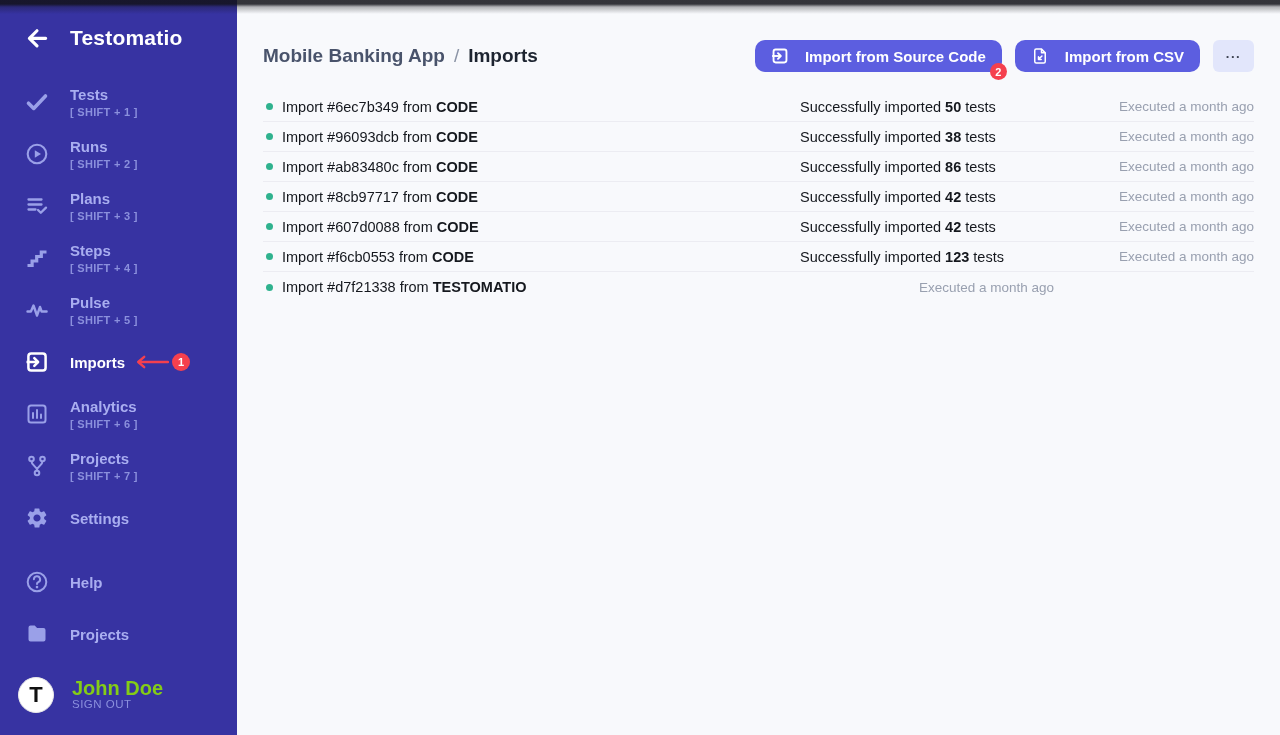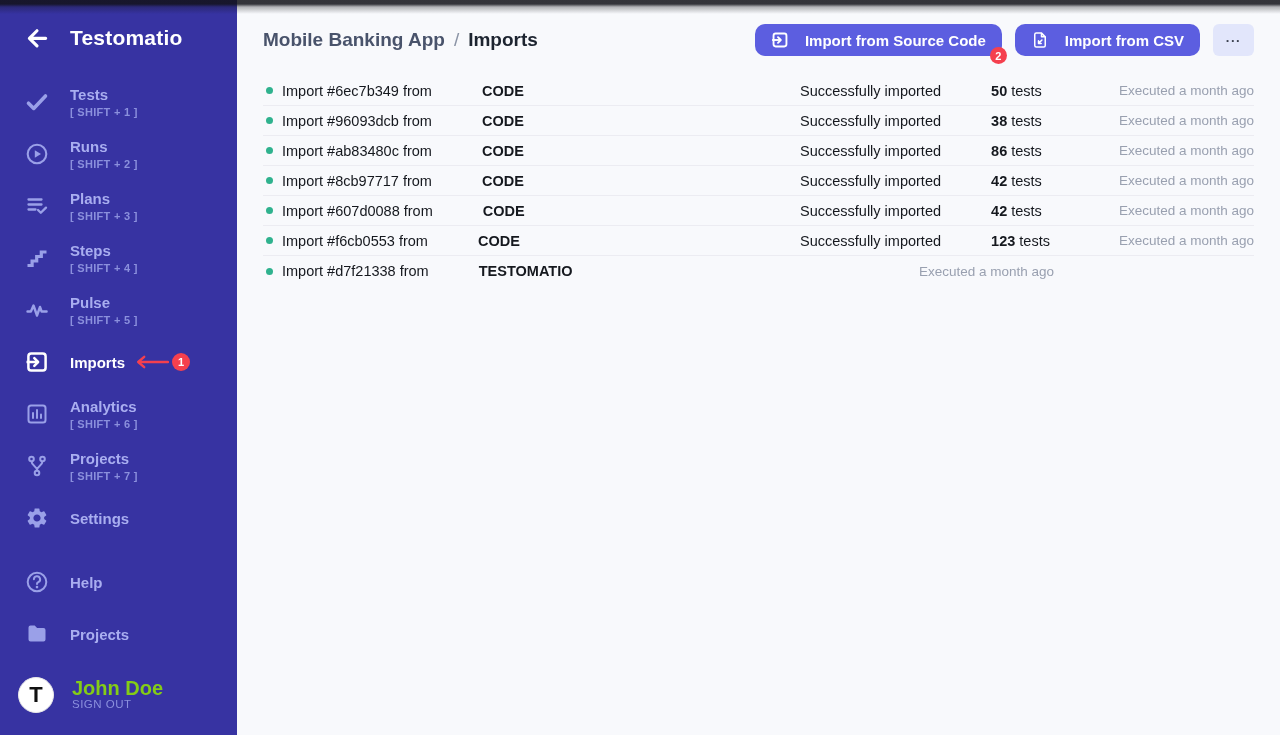--- a/index.html
+++ b/index.html
@@ -30,40 +30,40 @@
   .nav-badge { width:18px; height:18px; border-radius:50%; background:var(--badge-red,#f5404e); color:#fff; font-size:11px; font-weight:700; display:flex; align-items:center; justify-content:center; }
 
   .sidebar-footer { margin-top:12px; }
   .sidebar-spacer { flex:1; }
   .user-block { display:flex; align-items:center; height:52px; padding-left:18px; margin-bottom:14px; cursor:pointer; }
   .avatar { width:36px; height:36px; min-width:36px; border-radius:50%; background:#fff; color:#111; display:flex; align-items:center; justify-content:center; font-weight:800; font-size:22px; margin-right:18px; border:1.5px solid #e8e8e8; }
   .user-name { font-size:20px; font-weight:700; color:#84cc16; line-height:18px; }
   .user-signout { font-size:11.5px; font-weight:400; color:var(--nav-shortcut,#8b90dd); letter-spacing:.5px; line-height:15px; cursor:pointer; }
 
   
-  .main { flex:1; padding:0 26px; }
+  .main { flex:1; padding:16px 26px; }
   .main-header { display:flex; align-items:center; justify-content:space-between; padding-top:24px; height:56px; }
   .breadcrumb { font-size:19px; font-weight:700; display:flex; align-items:baseline; gap:9px; }
   .crumb-project { color:var(--crumb-project,#49536b); cursor:pointer; }
   .crumb-sep { color:#8a93a5; font-weight:400; }
   .crumb-page { color:var(--crumb-page,#1d2430); }
 
   .actions { display:flex; align-items:center; gap:13px; }
   .btn { position:relative; display:flex; align-items:center; gap:16px; height:32px; padding:0 16px; background:var(--accent,#5c5ee0); color:#fff; font-size:15px; font-weight:700; border:none; border-radius:10px; cursor:pointer; font-family:inherit; }
   .btn .btn-icon { display:flex; }
   .btn .btn-icon svg { width:18px; height:18px; }
   .btn-badge { position:absolute; right:-5px; bottom:-8px; width:17px; height:17px; border-radius:50%; background:var(--badge-red,#f5404e); color:#fff; font-size:11px; font-weight:700; display:flex; align-items:center; justify-content:center; }
   .btn-more { height:32px; width:41px; background:var(--more-bg,#e2e6fb); color:#3c4250; border:none; border-radius:6px; font-size:13px; font-weight:700; letter-spacing:1.5px; cursor:pointer; display:flex; align-items:center; justify-content:center; padding-bottom:6px; font-family:inherit; }
 
   .import-list { margin-top:20px; }
   .import-row { display:grid; grid-template-columns:537px 1fr 200px; align-items:center; height:30px; border-bottom:1px solid var(--row-border,#ececf2); cursor:pointer; }
   .import-row:last-child { border-bottom:none; }
   .import-title { display:flex; align-items:center; font-size:14.5px; color:var(--row-text,#15181e); }
   .dot { width:7px; height:7px; min-width:7px; border-radius:50%; background:var(--dot-green,#2fb28e); margin:0 9px 0 3px; }
-  .import-title b, .import-status b { font-weight:700;margin-left:46px; }
+  .import-title b, .import-status b { font-weight:700; }
   .import-status { font-size:14.5px; color:var(--row-text,#15181e); }
   .import-executed { font-size:13.5px; color:var(--muted,#99a0b0); text-align:right; }
 </style>
 </head>
 <body>
 
 <div class="top-shadow"></div>
 
 <aside class="sidebar">
   <div class="sidebar-header">

